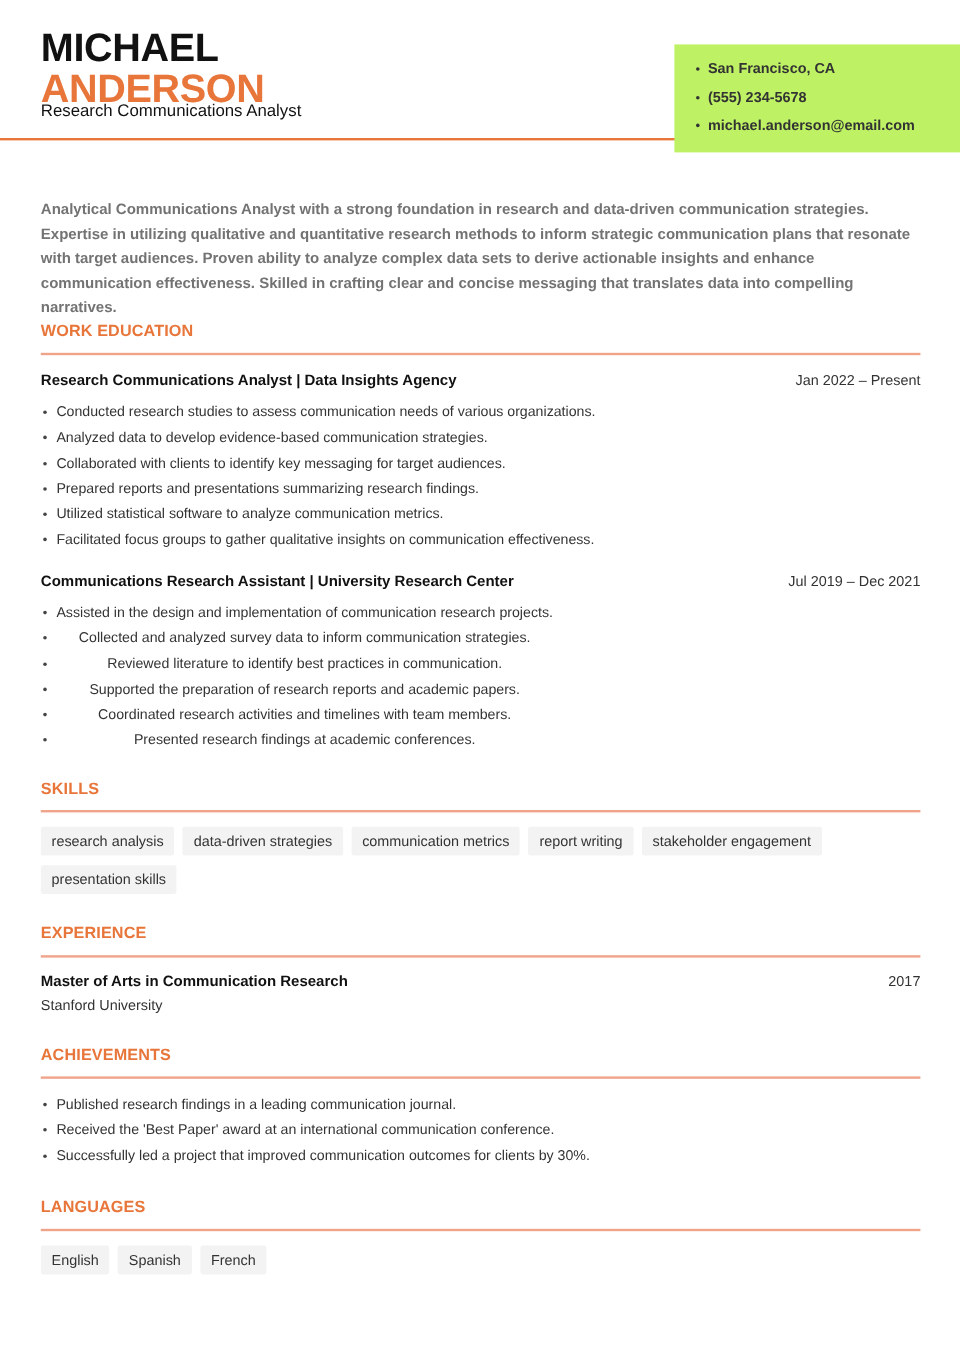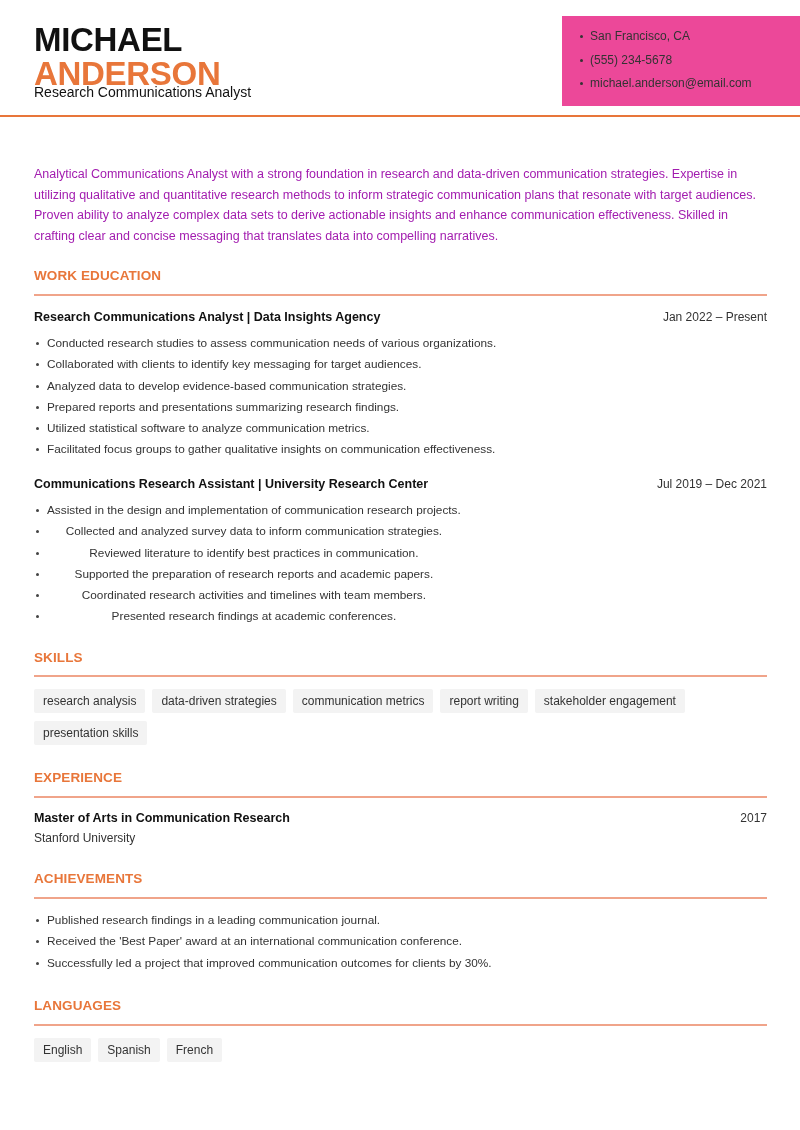--- a/index.html
+++ b/index.html
@@ -5,25 +5,25 @@
   * { box-sizing: border-box; margin: 0; padding: 0; }
   html, body { width: 800px; height: 1130px; background: #ffffff; }
   body { font-family: "Liberation Sans", "DejaVu Sans", sans-serif; color: #222; position: relative; overflow: hidden; }
 
   .header { position: relative; height: 117px; border-bottom: 2px solid #e8763a; }
   .name { position: absolute; left: 34px; top: 23px; font-weight: bold; font-size: 33px; line-height: 34px; letter-spacing: -0.3px; }
   .name .first { color: #111; display: block; }
   .name .last { color: #e8763a; display: block; }
   .title { position: absolute; left: 34px; top: 84px; font-size: 14px; color: #111; }
 
-  .contact { position: absolute; left: 562px; top: 16px; width: 238px; height: 90px; background: #ec4899; padding: 13px 0 0 16px; }
+  .contact { position: absolute; left: 562px; top: 37px; width: 238px; height: 90px; background: #bef264; padding: 13px 0 0 16px; font-weight: bold; }
   .contact ul { list-style: none; }
   .contact li { font-size: 12px; color: #333; height: 23.5px; line-height: 15px; position: relative; padding-left: 12px; }
   .contact li::before { content: ""; position: absolute; left: 2px; top: 6px; width: 3px; height: 3px; background: #333; border-radius: 50%; }
-  .summary { position: absolute; left: 34px; top: 164px; width: 735px; font-size: 12.5px; line-height: 20.6px; color: #a21caf; }
+  .summary { position: absolute; left: 34px; top: 164px; width: 735px; font-size: 12.5px; line-height: 20.6px; color: #737373; font-weight: bold; }
 
   .section-title { position: absolute; left: 34px; font-size: 13.5px; font-weight: bold; color: #e8763a; letter-spacing: 0.1px; }
   .section-rule { position: absolute; left: 34px; width: 733px; height: 1.5px; background: #f0a48a; }
 
   .job-head { position: absolute; left: 34px; width: 733px; height: 18px; }
   .job-head .role { font-size: 12.5px; font-weight: bold; color: #111; position: absolute; left: 0; top: 0; }
   .job-head .date { font-size: 12px; color: #333; position: absolute; right: 0; top: 0; }
 
   ul.bullets { position: absolute; left: 34px; list-style: none; }
   ul.bullets li { font-size: 11.8px; color: #333; height: 21.3px; line-height: 15px; position: relative; padding-left: 13px; }
@@ -59,22 +59,22 @@
 
 <div class="section-title" style="top:268px;">WORK EDUCATION</div>
 <div class="section-rule" style="top:294px;"></div>
 
 <div class="job-head" style="top:310px;">
   <span class="role">Research Communications Analyst | Data Insights Agency</span>
   <span class="date">Jan 2022 – Present</span>
 </div>
 <ul class="bullets" style="top:336px;">
   <li>Conducted research studies to assess communication needs of various organizations.</li>
+  <li>Analyzed data to develop evidence-based communication strategies.</li>
   <li>Collaborated with clients to identify key messaging for target audiences.</li>
-  <li>Analyzed data to develop evidence-based communication strategies.</li>
   <li>Prepared reports and presentations summarizing research findings.</li>
   <li>Utilized statistical software to analyze communication metrics.</li>
   <li>Facilitated focus groups to gather qualitative insights on communication effectiveness.</li>
 </ul>
 
 <div class="job-head" style="top:477px;">
   <span class="role">Communications Research Assistant | University Research Center</span>
   <span class="date">Jul 2019 – Dec 2021</span>
 </div>
 <ul class="bullets" style="top:503px;text-align:center;">

